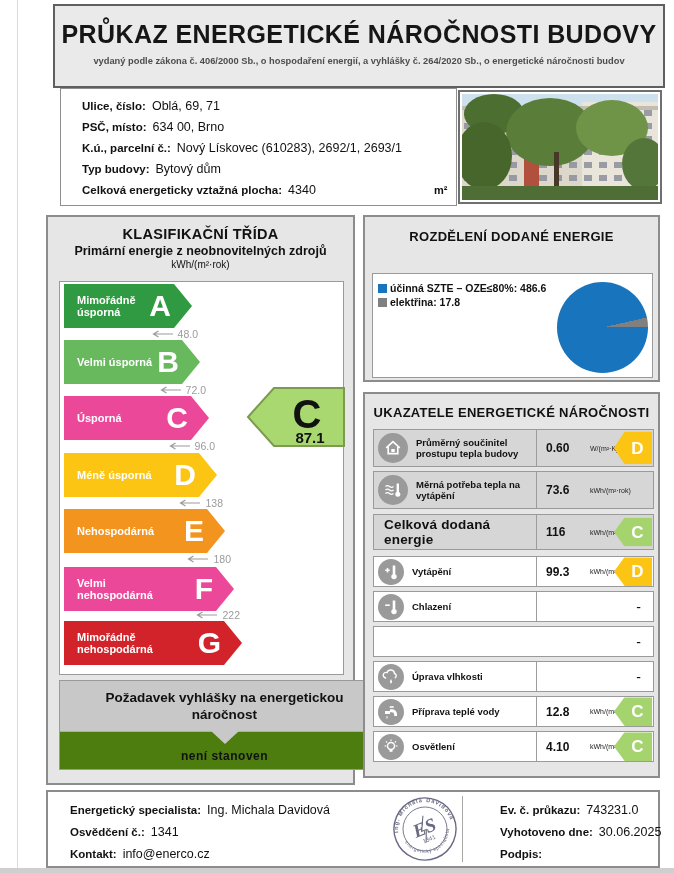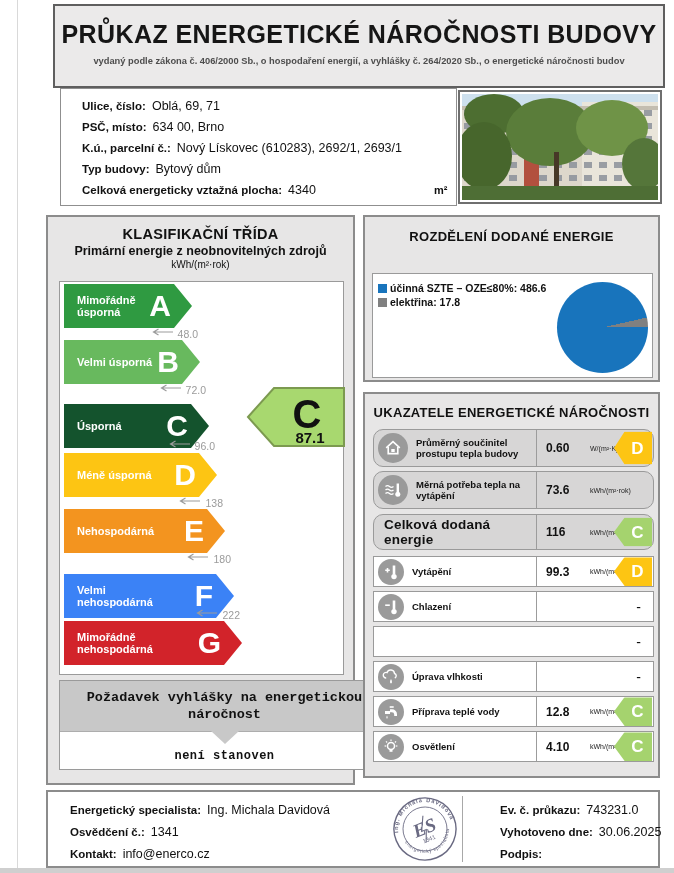--- a/index.html
+++ b/index.html
@@ -31,26 +31,26 @@
   .class-title{margin-top:9px;font-size:14.5px;font-weight:bold;letter-spacing:.3px;}
   .class-sub{margin-top:2px;font-size:12.5px;font-weight:bold;}
   .class-unit{margin-top:1px;font-size:10px;}
   .scale-box{position:absolute;left:11px;top:64px;width:285px;height:394px;background:#fff;
              border:1px solid #9a9a9a;box-sizing:border-box;text-align:left;}
   .bar{position:absolute;left:4px;height:44px;display:flex;align-items:center;
        clip-path:polygon(0 0,calc(100% - 18px) 0,100% 50%,calc(100% - 18px) 100%,0 100%);}
   .bar-label{width:86px;padding-left:13px;font-size:11px;line-height:12.5px;font-weight:bold;color:#fff;}
   .bar-letter{position:absolute;right:21px;top:50%;transform:translateY(-50%);
               font-size:30px;font-weight:bold;color:#fff;}
-  .thresh{position:absolute;left:0;height:12px;display:flex;justify-content:flex-end;
+  .thresh{position:absolute;left:0;height:12px;display:flex;align-items:center;justify-content:flex-end;
           gap:4px;font-size:10.5px;color:#9b9b9b;}
   .rating-arrow{position:absolute;left:186px;top:104px;}
 
-  .req-box{position:absolute;left:11px;top:463px;width:331px;height:90px;background:#ffffff;
-           border:1px solid #9a9a9a;box-sizing:border-box;font-family:Liberation Mono, monospace;}
+  .req-box{position:absolute;left:11px;top:463px;width:331px;height:90px;background:#4d7c0f;
+           border:1px solid #9a9a9a;box-sizing:border-box;}
   .req-head{position:relative;height:50px;background:#c8c8c8;border-bottom:1px solid #adadad;
             display:flex;align-items:center;justify-content:center;
             font-size:13.5px;font-weight:bold;line-height:17px;padding:0 20px;text-align:center;}
   .req-tri{position:absolute;left:50%;top:50px;transform:translateX(-50%);width:0;height:0;
            border-left:14px solid transparent;border-right:14px solid transparent;border-top:13px solid #c8c8c8;}
   .req-value{margin-top:17px;text-align:center;font-size:12px;font-weight:bold;letter-spacing:.5px;}
 
   
   .pie-panel{position:absolute;left:363px;top:215px;width:297px;height:167px;background:#e7e6e6;
              border:2px solid #8c8c8c;box-sizing:border-box;text-align:center;}
@@ -65,21 +65,21 @@
 
   
   .ind-panel{position:absolute;left:363px;top:392px;width:297px;height:386px;background:#e7e6e6;
              border:2px solid #8c8c8c;box-sizing:border-box;}
   .ind-title{margin-top:11px;text-align:center;font-size:13px;font-weight:bold;letter-spacing:.3px;}
   .ind-rows{position:absolute;left:8px;top:35px;width:281px;}
   .irow{position:relative;height:31px;background:#fff;border:1px solid #9a9a9a;box-sizing:border-box;
         margin-bottom:4px;display:flex;align-items:stretch;}
   .irow.h37{height:38px;}
   .irow.h30{height:36px;margin-top:5px;margin-bottom:6px;}
-  .irow.shade{background:#d7d6d6;border-radius:10px;}
+  .irow.shade{background:#d7d6d6;}
   .icell{width:163px;border-right:1px solid #9c9c9c;display:flex;align-items:center;box-sizing:border-box;}
   .icircle{width:30px;height:30px;min-width:30px;border-radius:50%;background:#9a9a9a;margin-left:5px;
            display:flex;align-items:center;justify-content:center;}
   .irow .icircle{width:26px;height:26px;min-width:26px;margin-left:4px;}
   .irow.h37 .icircle{width:30px;height:30px;min-width:30px;}
   .ilabel{margin-left:8px;font-size:9.5px;font-weight:bold;line-height:11px;width:110px;}
   .total-label{margin-left:10px;font-size:13.5px;font-weight:bold;letter-spacing:.2px;}
   .vcell{flex:1;position:relative;display:flex;align-items:center;padding-left:9px;}
   .ival{font-size:12px;font-weight:bold;min-width:42px;}
   .iunit{font-size:7px;color:#222;margin-left:2px;}
@@ -177,21 +177,21 @@
         <div class="bar" style="top: 58px; width: 136px; background: rgb(104, 185, 94);">
           <span class="bar-label">Velmi úsporná</span>
           <span class="bar-letter">B</span>
         </div>
         <div class="thresh" style="top: 102px; width: 146px;">
           <svg width="24" height="8" viewBox="0 0 24 8">
             <path d="M23 4 H4 M8.5 1 L3.5 4 L8.5 7" stroke="#9b9b9b" stroke-width="1.2" fill="none"></path>
           </svg>
           <span>72.0</span>
         </div>
-        <div class="bar" style="top: 114px; width: 145px; background: #14532d; margin-top: 8px;">
+        <div class="bar" style="top: 114px; width: 145px; background: #ec4899;">
           <span class="bar-label">Úsporná</span>
           <span class="bar-letter">C</span>
         </div>
         <div class="thresh" style="top: 158px; width: 155px;">
           <svg width="24" height="8" viewBox="0 0 24 8">
             <path d="M23 4 H4 M8.5 1 L3.5 4 L8.5 7" stroke="#9b9b9b" stroke-width="1.2" fill="none"></path>
           </svg>
           <span>96.0</span>
         </div>
         <div class="bar" style="top: 171px; width: 153px; background: rgb(253, 197, 19);">
@@ -207,21 +207,21 @@
         <div class="bar" style="top: 227px; width: 161px; background: rgb(243, 148, 31);">
           <span class="bar-label">Nehospodárná</span>
           <span class="bar-letter">E</span>
         </div>
         <div class="thresh" style="top: 271px; width: 171px;">
           <svg width="24" height="8" viewBox="0 0 24 8">
             <path d="M23 4 H4 M8.5 1 L3.5 4 L8.5 7" stroke="#9b9b9b" stroke-width="1.2" fill="none"></path>
           </svg>
           <span>180</span>
         </div>
-        <div class="bar" style="top: 292px; width: 170px; background: #3b82f6;">
+        <div class="bar" style="top: 285px; width: 170px; background: #ec4899;">
           <span class="bar-label">Velmi nehospodárná</span>
           <span class="bar-letter">F</span>
         </div>
         <div class="thresh" style="top: 327px; width: 180px;">
           <svg width="24" height="8" viewBox="0 0 24 8">
             <path d="M23 4 H4 M8.5 1 L3.5 4 L8.5 7" stroke="#9b9b9b" stroke-width="1.2" fill="none"></path>
           </svg>
           <span>222</span>
         </div>
         <div class="bar" style="top: 339px; width: 178px; background: rgb(210, 35, 42);">

